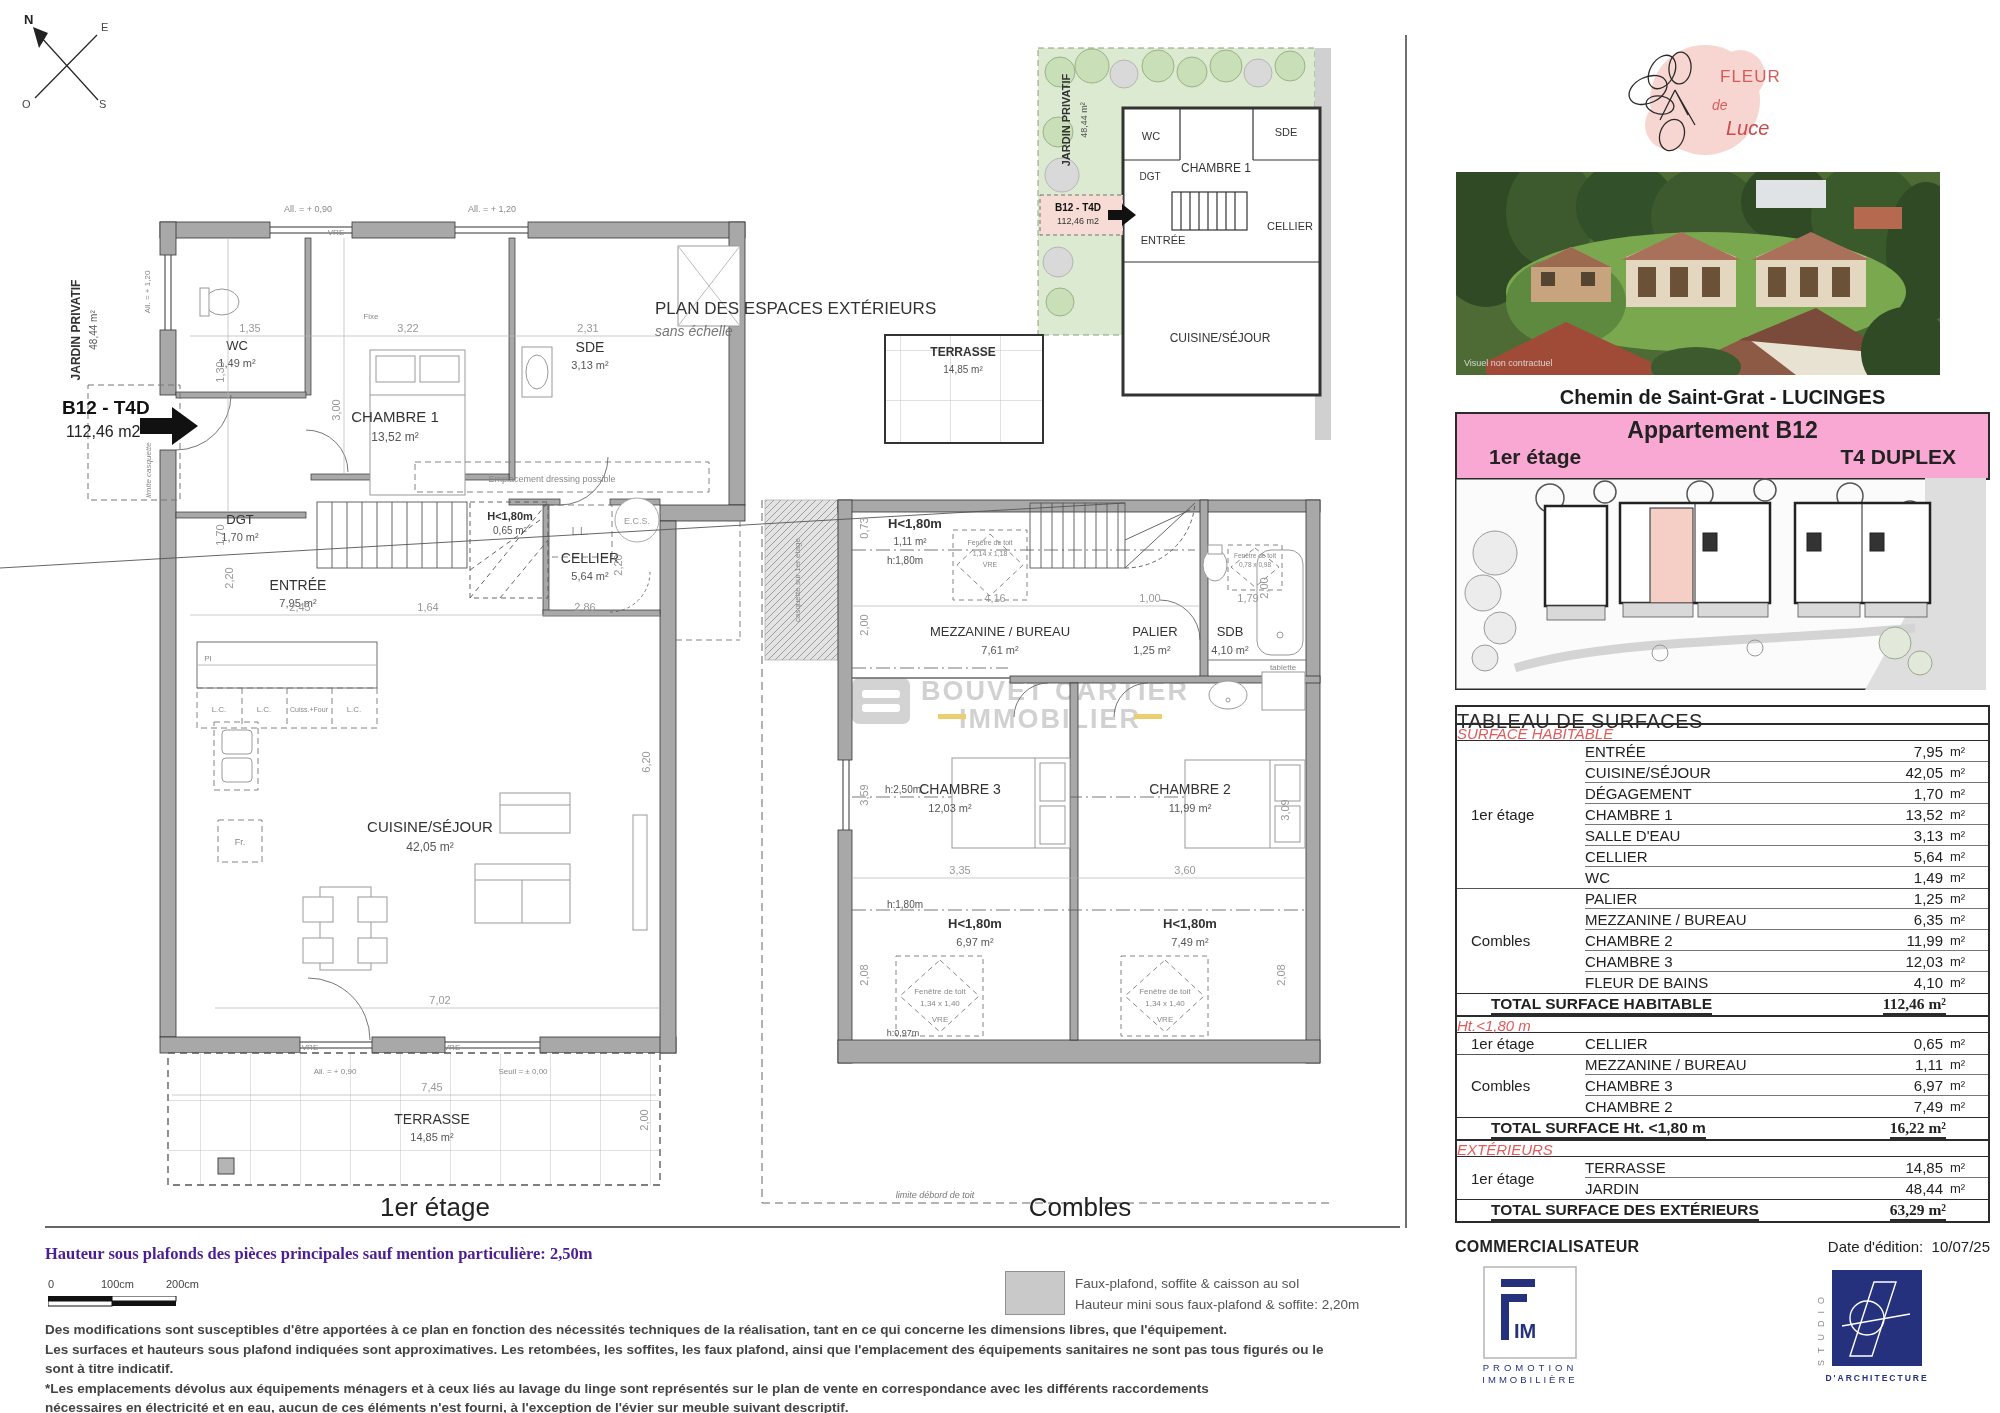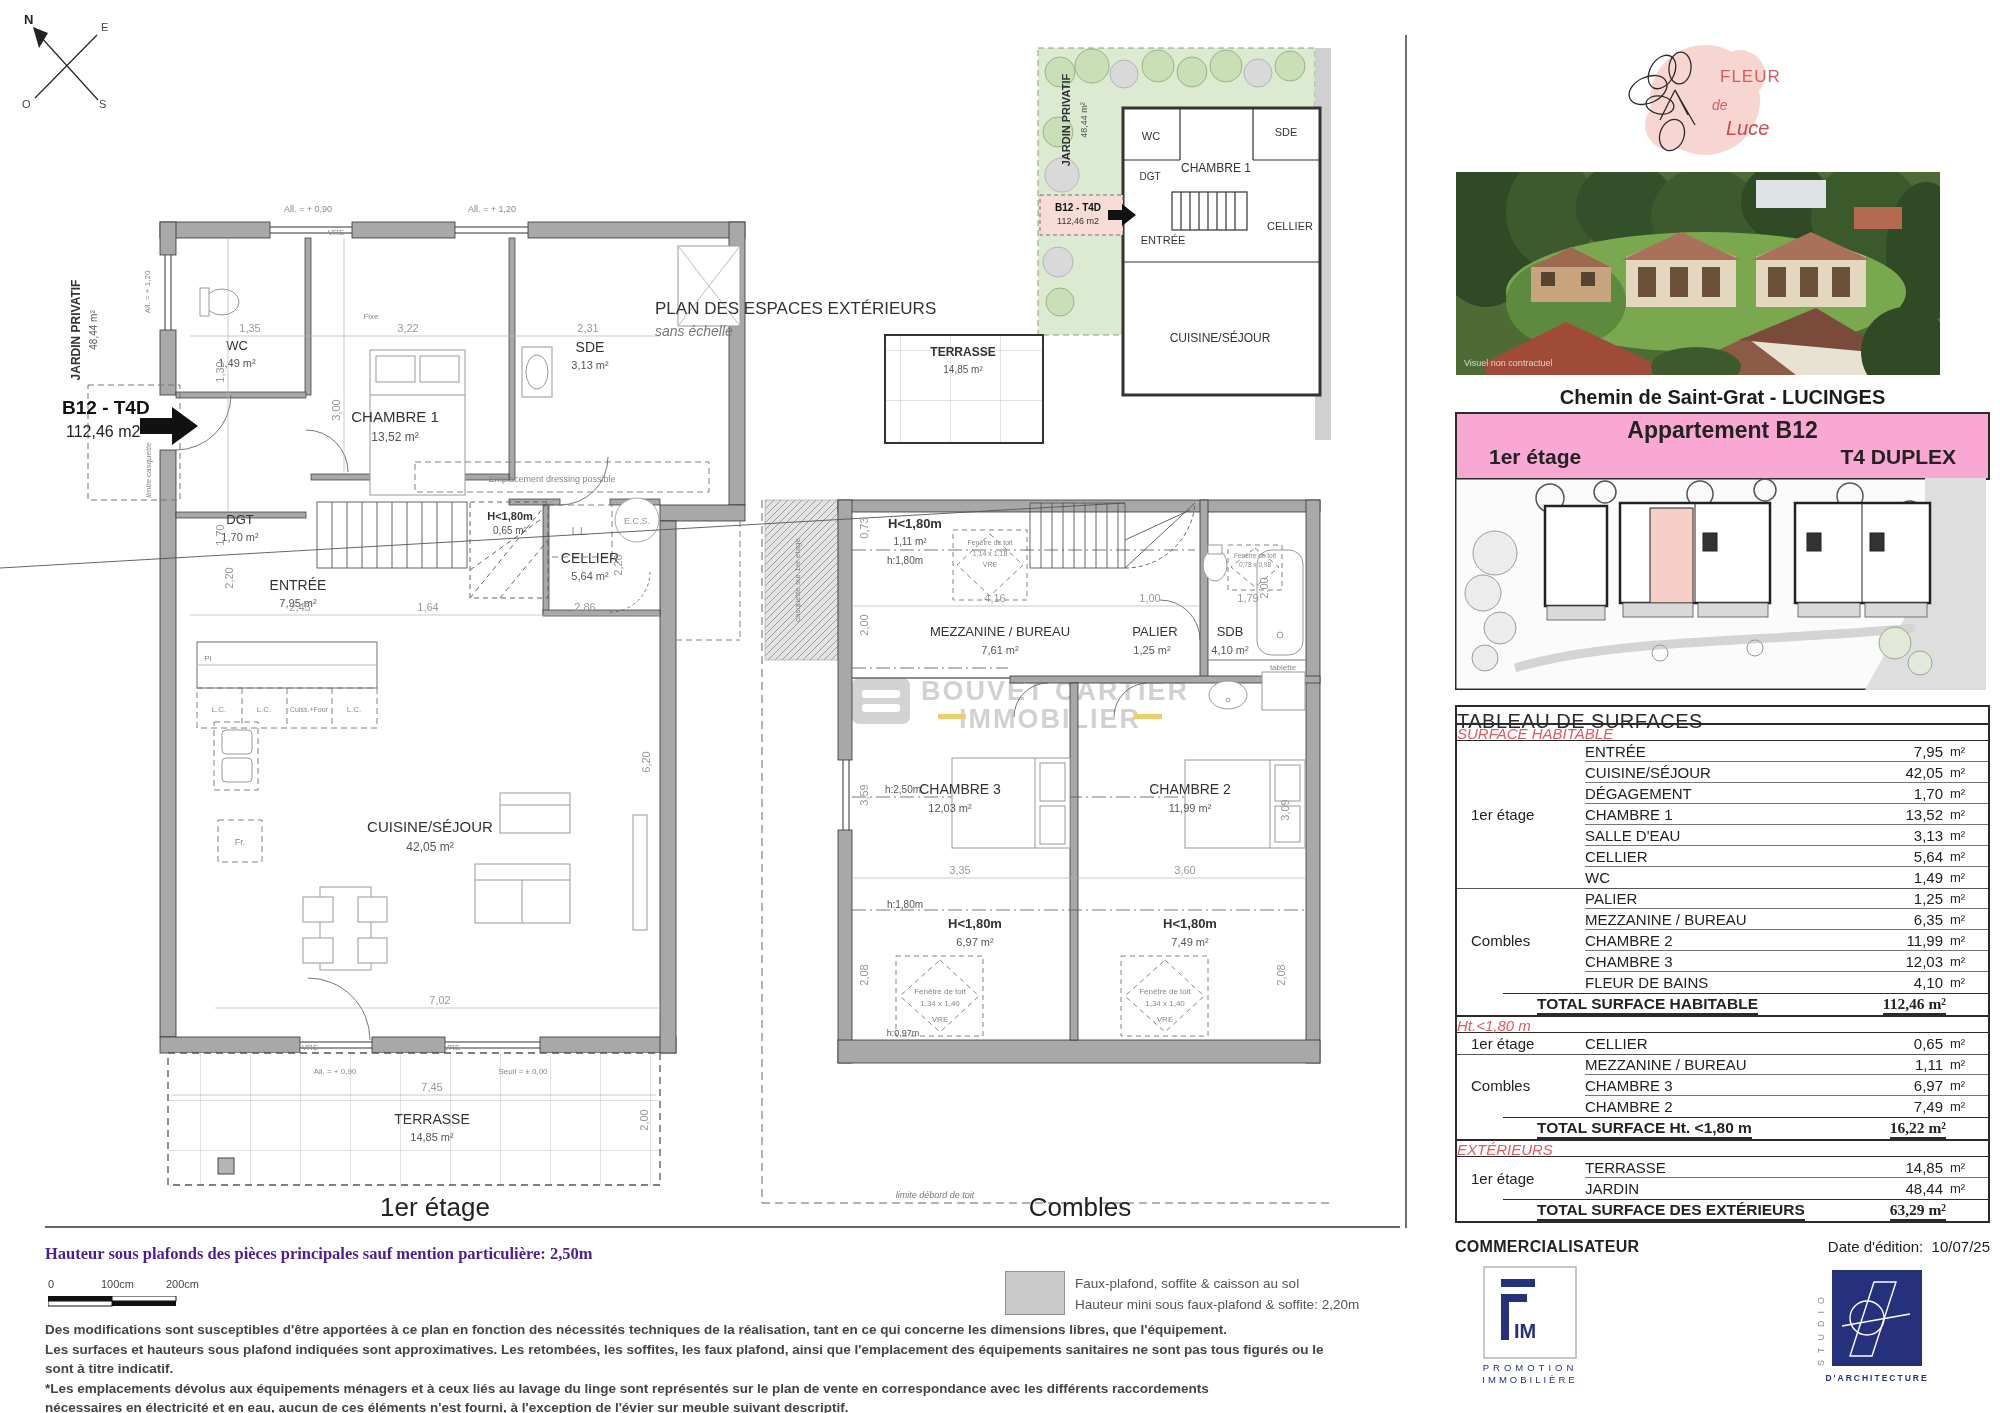--- a/index.html
+++ b/index.html
@@ -19,21 +19,21 @@
         color:#e05c5c;font-style:italic;font-size:15px;box-sizing:border-box;}
   .rows{position:relative;}
   .gcol{position:absolute;left:0;width:128px;display:flex;align-items:center;padding-left:14px;box-sizing:border-box;font-size:15px;}
   .srow{height:21px;padding-left:128px;box-sizing:border-box;}
   .srow.gb{border-top:1px solid #555;}
   .inner{display:flex;align-items:center;height:100%;border-bottom:1px solid #777;padding-right:6px;box-sizing:border-box;}
   .srow.nb .inner{border-bottom:none;}
   .rn{flex:1;}
   .rv{width:58px;text-align:right;}
   .ru{width:32px;padding-left:7px;font-size:13px;}
-  .trow{height:21px;display:flex;align-items:center;border-top:1.5px solid #2b2b2b;font-weight:bold;margin-left:46px;}
+  .trow{height:21px;display:flex;align-items:center;border-top:1.5px solid #2b2b2b;font-weight:bold;}
   .tl{margin-left:34px;border-bottom:2px solid #2b2b2b;font-size:15.5px;}
   .tv{margin-left:auto;margin-right:42px;border-bottom:2px solid #2b2b2b;font-size:15.5px;font-family:Liberation Serif, serif;}
   
   .comrow{left:1455px;top:1238px;width:535px;display:flex;justify-content:space-between;align-items:baseline;}
   .comrow .c1{font-size:16px;font-weight:bold;letter-spacing:.3px;}
   .comrow .c2{font-size:15px;color:#222;}
   
   .hnote{left:45px;top:1244px;font-size:16.5px;font-weight:bold;color:#4c1d95;font-family:Liberation Serif, serif;}
   .scale-labels{left:46px;top:1278px;width:220px;font-size:11px;color:#444;}
   .scale-labels span{position:absolute;}

